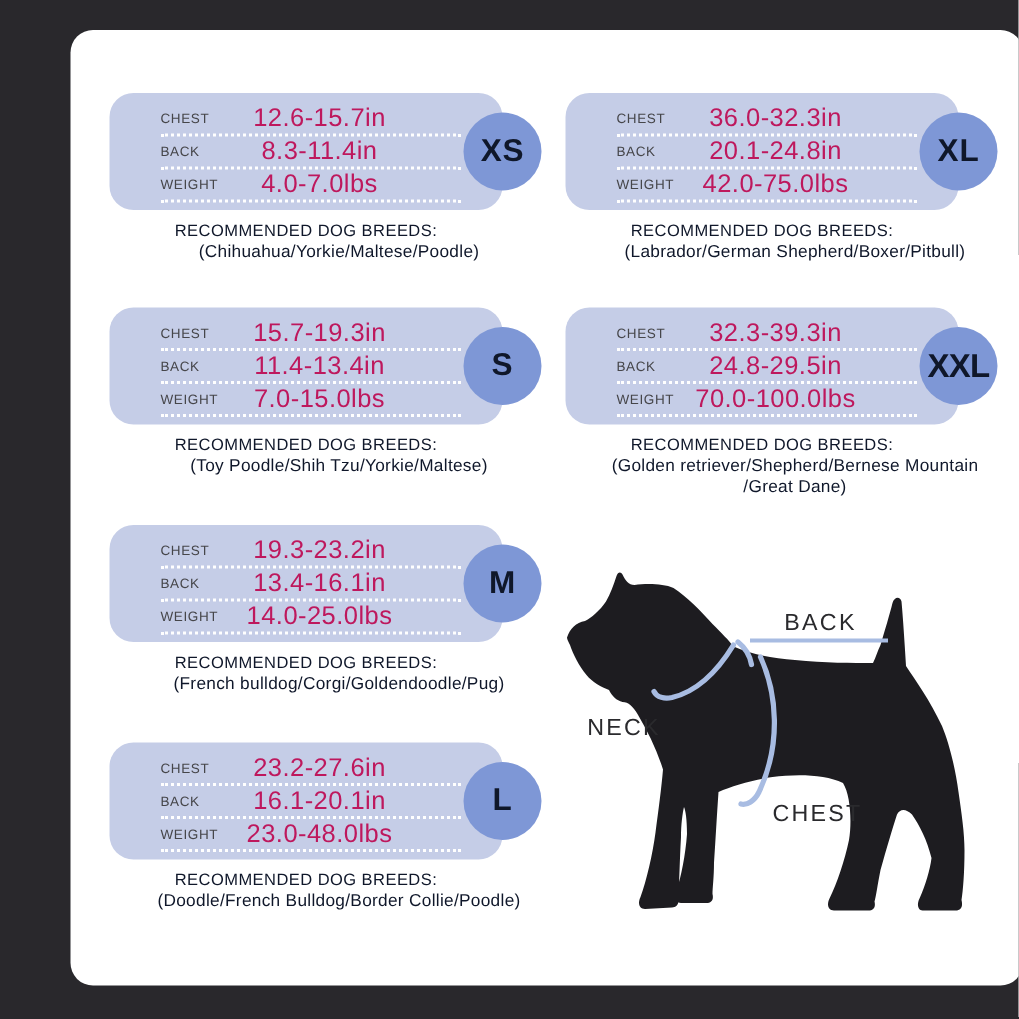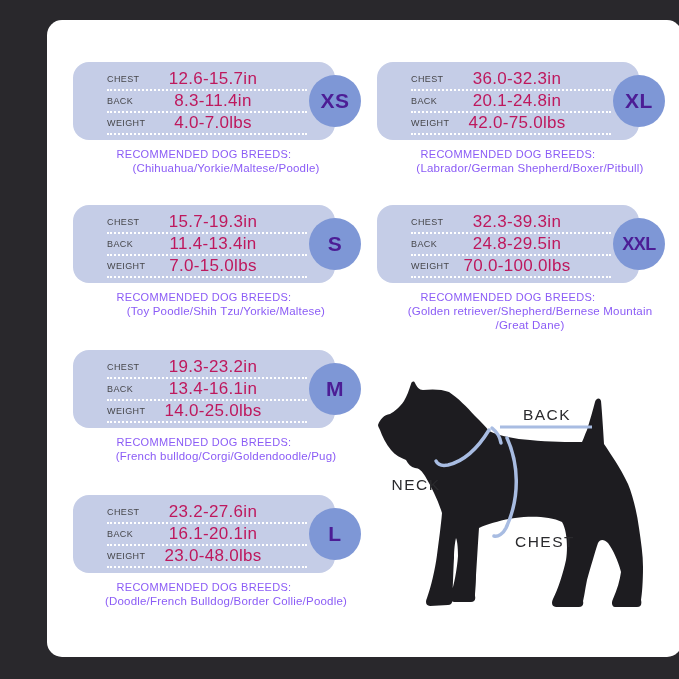--- a/index.html
+++ b/index.html
@@ -32,29 +32,29 @@
     font-size:9px;letter-spacing:.4px;color:#46464a;
   }
   .mvalue{
     flex:1;text-align:center;padding-right:40px;
     font-size:17px;color:#be185d;letter-spacing:.3px;
   }
   .badge{
     position:absolute;right:-26px;top:50%;
     transform:translateY(-50%);
     width:52px;height:52px;border-radius:50%;
-    background:#7e97d6;color:#4c1d95;
+    background:#7e97d6;color:#0f172a;
     display:flex;align-items:center;justify-content:center;
     font-size:21px;font-weight:bold;letter-spacing:.5px;
   }
-  .badge--xxl{font-size:18px;letter-spacing:-.5px;}
+  .badge--xxl{font-size:22px;letter-spacing:-.5px;}
   
   .breeds{
     position:absolute;width:312px;text-align:center;
-    color:#8b5cf6;
+    color:#0f172a;
   }
   .breeds-title{font-size:11px;letter-spacing:.3px;line-height:14px;}
   .breeds-list{font-size:11.5px;letter-spacing:.2px;line-height:14px;padding-left:44px;}
   
   .pos-xs{left:26px;top:42px;}   .pos-s{left:26px;top:185px;}
   .pos-m{left:26px;top:330px;}   .pos-l{left:26px;top:475px;}
   .pos-xl{left:330px;top:42px;}  .pos-xxl{left:330px;top:185px;}
   .bpos-xs{left:1px;top:127px;}  .bpos-s{left:1px;top:270px;}
   .bpos-m{left:1px;top:415px;}   .bpos-l{left:1px;top:560px;}
   .bpos-xl{left:305px;top:127px;}.bpos-xxl{left:305px;top:270px;}

